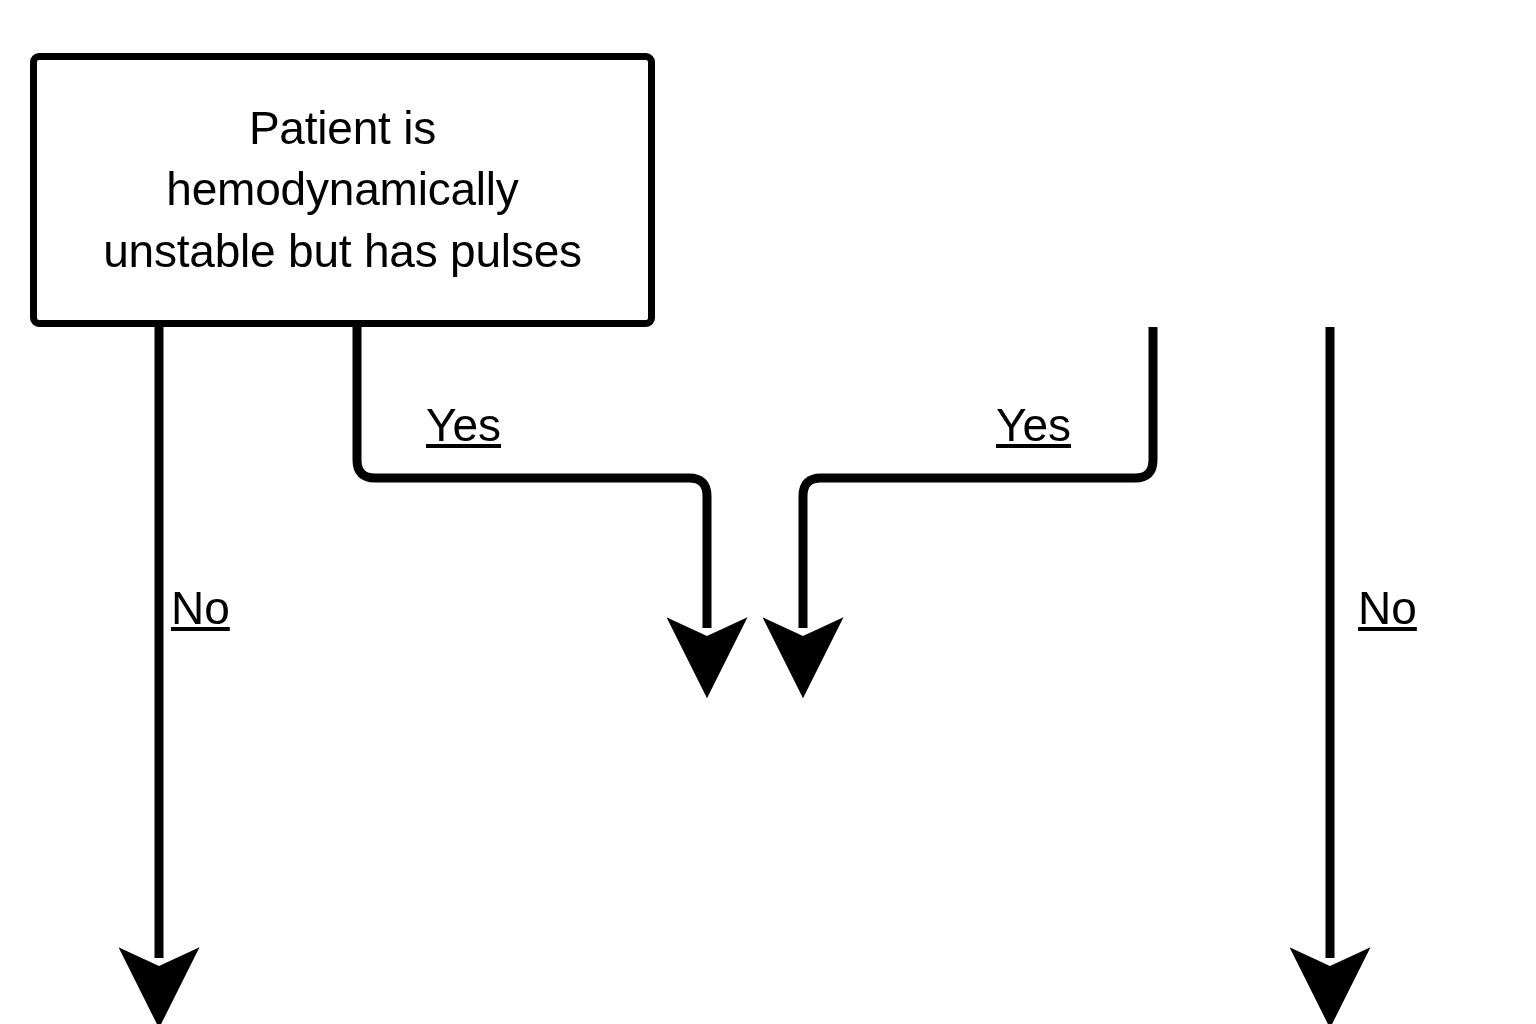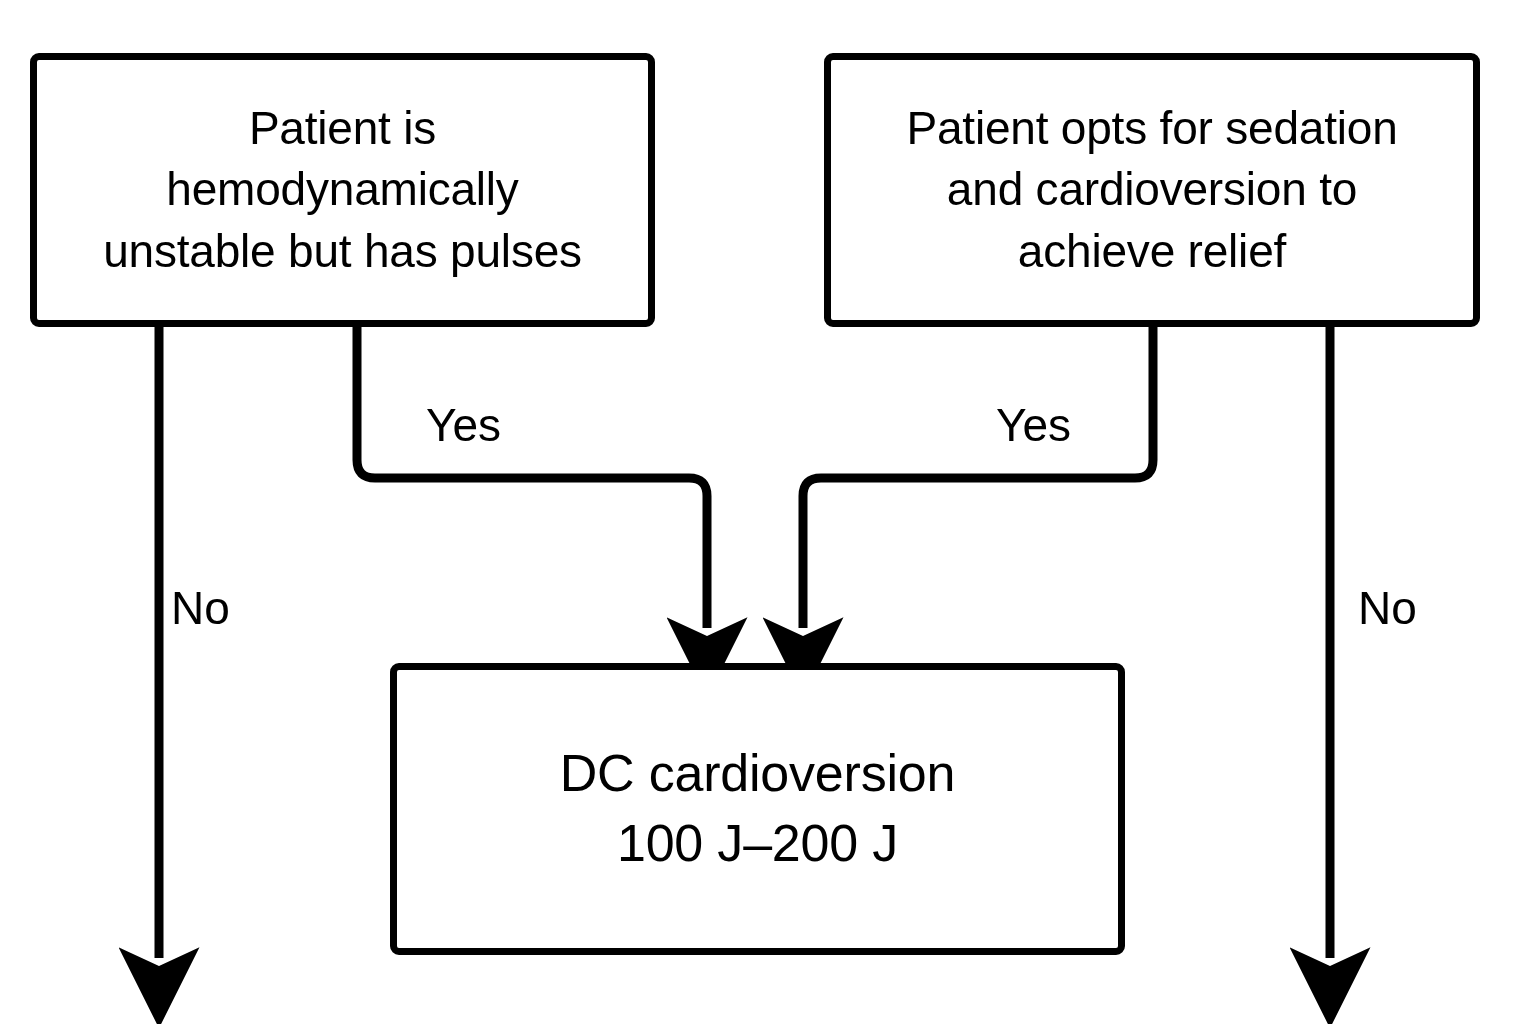--- a/index.html
+++ b/index.html
@@ -64,20 +64,21 @@
     height: 292px;
     font-size: 52px;
   }
   .edge-label {
     position: absolute;
     color: #000000;
     font-size: 46px;
     line-height: 1;
     white-space: nowrap;
     z-index: 3;
+    text-decoration: underline;
   }
   #label-yes-left  { left: 426px;  top: 402px; }
   #label-yes-right { left: 996px;  top: 402px; }
   #label-no-left   { left: 171px;  top: 585px; }
   #label-no-right  { left: 1358px; top: 585px; }
 </style>
 </head>
 <body>
 
 <div id="canvas">
@@ -97,30 +98,21 @@
 
     <path d="M1330,327 L1330,958" fill="none" stroke="#000000" stroke-width="9" stroke-linecap="butt" marker-end="url(#arrowhead)"></path>
   </svg>
 
   <div class="node" id="node-unstable">
     <span class="node-text">Patient is
 hemodynamically
 unstable but has pulses</span>
   </div>
 
-  <div class="node" id="node-sedation">
-    <span class="node-text">Patient opts for sedation
-and cardioversion to
-achieve relief</span>
-  </div>
 
-  <div class="node" id="node-cardioversion">
-    <span class="node-text">DC cardioversion
-100 J–200 J</span>
-  </div>
 
   <span class="edge-label" id="label-yes-left">Yes</span>
 
   <span class="edge-label" id="label-no-left">No</span>
 
   <span class="edge-label" id="label-yes-right">Yes</span>
 
   <span class="edge-label" id="label-no-right">No</span>
 
 </div>

